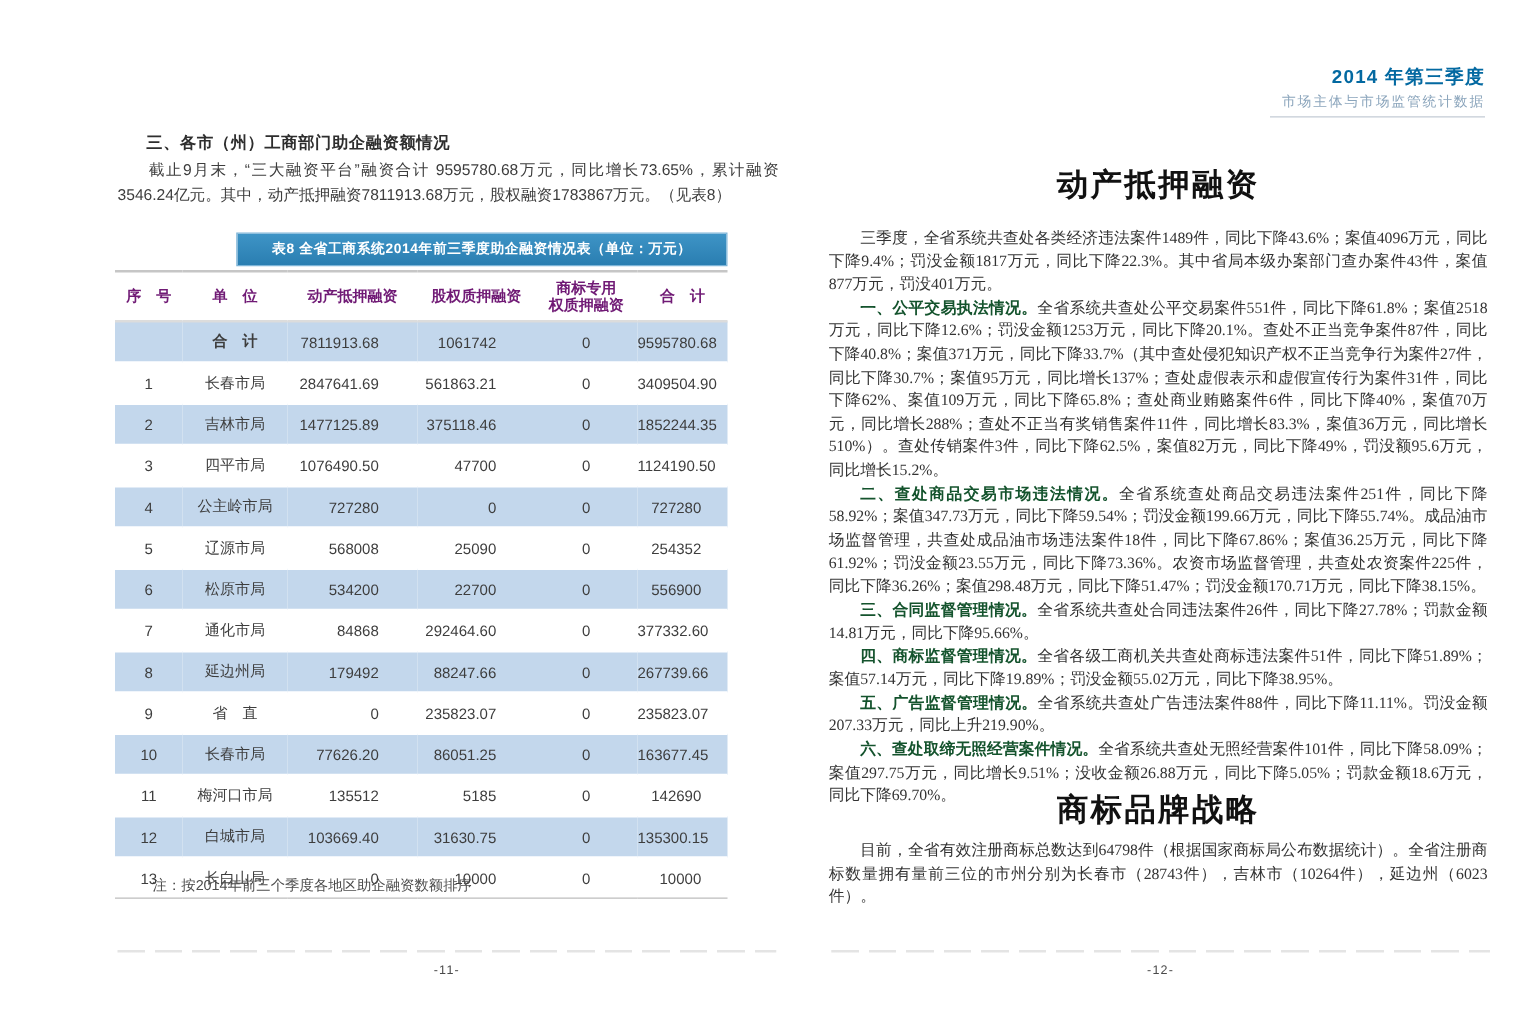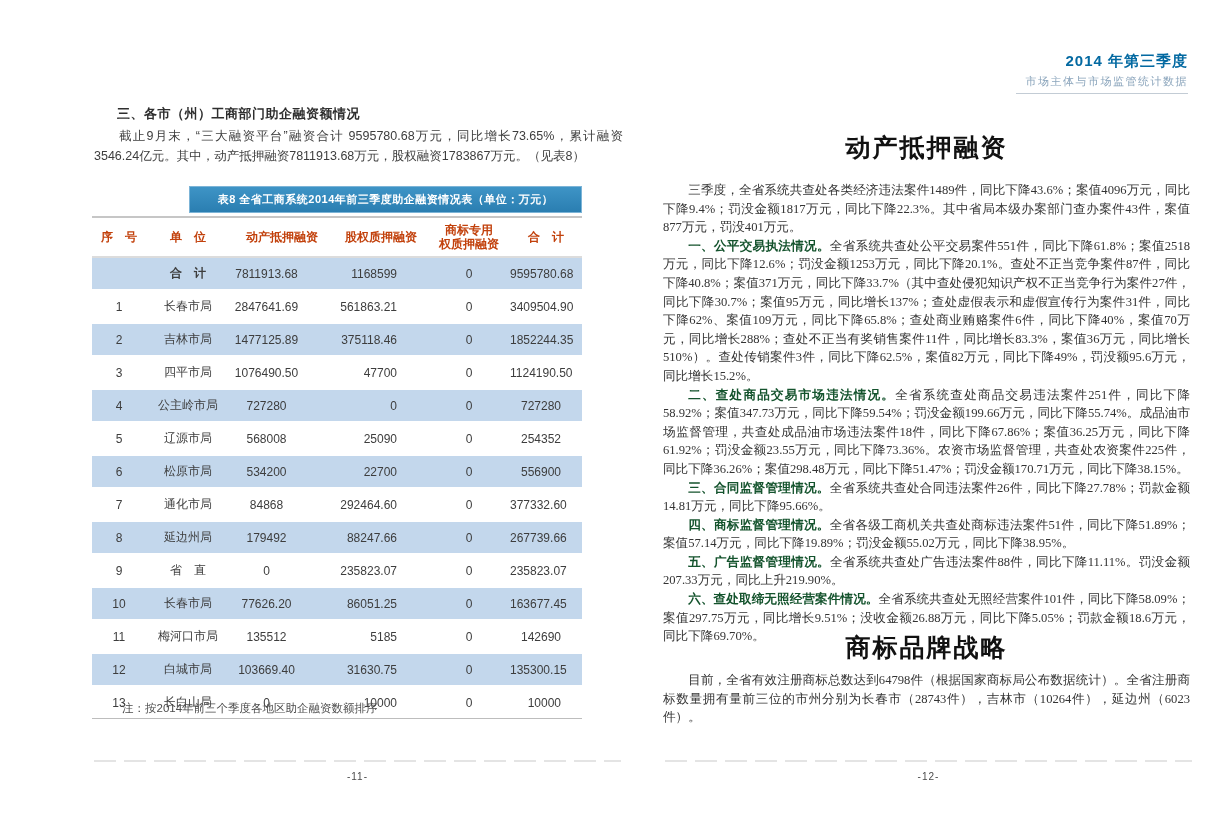--- a/index.html
+++ b/index.html
@@ -13,30 +13,30 @@
 
   
   .lp-heading{position:absolute;left:80px;top:105px;font-size:13px;font-weight:bold;color:#2e2e2e;letter-spacing:.5px;}
   .lp-intro{position:absolute;left:57px;top:126px;width:529px;font-size:12.5px;line-height:20px;
     color:#3d3d3d;text-indent:2em;text-align:justify;}
   .tbl-title{position:absolute;left:152px;top:186px;width:391px;height:25px;line-height:25px;
     background:linear-gradient(180deg,#3e94c6,#2a7eb1);border:1px solid #7cb4d7;
     color:#ffffff;font-weight:bold;font-size:11px;text-align:center;letter-spacing:.5px;}
   table.fin{position:absolute;left:55px;top:216px;width:490px;border-collapse:collapse;
     border-top:2px solid #c6c6c6;font-size:12px;color:#3d3d3d;table-layout:fixed;}
-  table.fin th{height:38px;font-size:12px;font-weight:bold;color:#c2410c;white-space:pre-line;
+  table.fin th{height:38px;font-size:12px;font-weight:bold;color:#701a75;white-space:pre-line;
     line-height:14px;padding:0;border-bottom:2px solid #dcdcdc;text-align:center;vertical-align:middle;}
   table.fin td{height:31px;padding:0;text-align:center;vertical-align:middle;}
   table.fin th:nth-child(1),table.fin td:nth-child(1){width:54px;}
   table.fin th:nth-child(2),table.fin td:nth-child(2){width:84px;}
   table.fin th:nth-child(3),table.fin td:nth-child(3){width:104px;}
   table.fin th:nth-child(4),table.fin td:nth-child(4){width:94px;}
   table.fin th:nth-child(5),table.fin td:nth-child(5){width:82px;}
   table.fin th:nth-child(6),table.fin td:nth-child(6){width:72px;}
-  table.fin td:nth-child(3){text-align:center;padding-right:31px;}
+  table.fin td:nth-child(3){text-align:right;padding-right:31px;}
   table.fin td:nth-child(4){text-align:right;padding-right:31px;}
   table.fin td:nth-child(6){text-align:right;padding-right:21px;}
   table.fin tr.blue td{background:#c3d7ec;border-top:2px solid #fff;border-bottom:2px solid #fff;}
   table.fin tbody tr:last-child td{border-bottom:1px solid #bdbdbd;}
   table.fin td.b{font-weight:bold;}
   .lp-note{position:absolute;left:85px;top:701px;font-size:11.5px;color:#4c4c4c;}
 
   .foot-rule{position:absolute;top:760px;height:2px;
     background:repeating-linear-gradient(90deg,#e4e4e4 0 22px,#ffffff 22px 30px);}
   .page-left .foot-rule{left:57px;width:527px;}
@@ -79,21 +79,21 @@
           <th>商标专用
 权质押融资</th>
           <th>合　计</th>
         </tr>
     </thead>
     <tbody>
         <tr class="blue">
           <td></td>
           <td class="b">合　计</td>
           <td>7811913.68</td>
-          <td>1168599</td>
+          <td>1061742</td>
           <td>0</td>
           <td>9595780.68</td>
         </tr>
         <tr>
           <td>1</td>
           <td>长春市局</td>
           <td>2847641.69</td>
           <td>561863.21</td>
           <td>0</td>
           <td>3409504.90</td>

